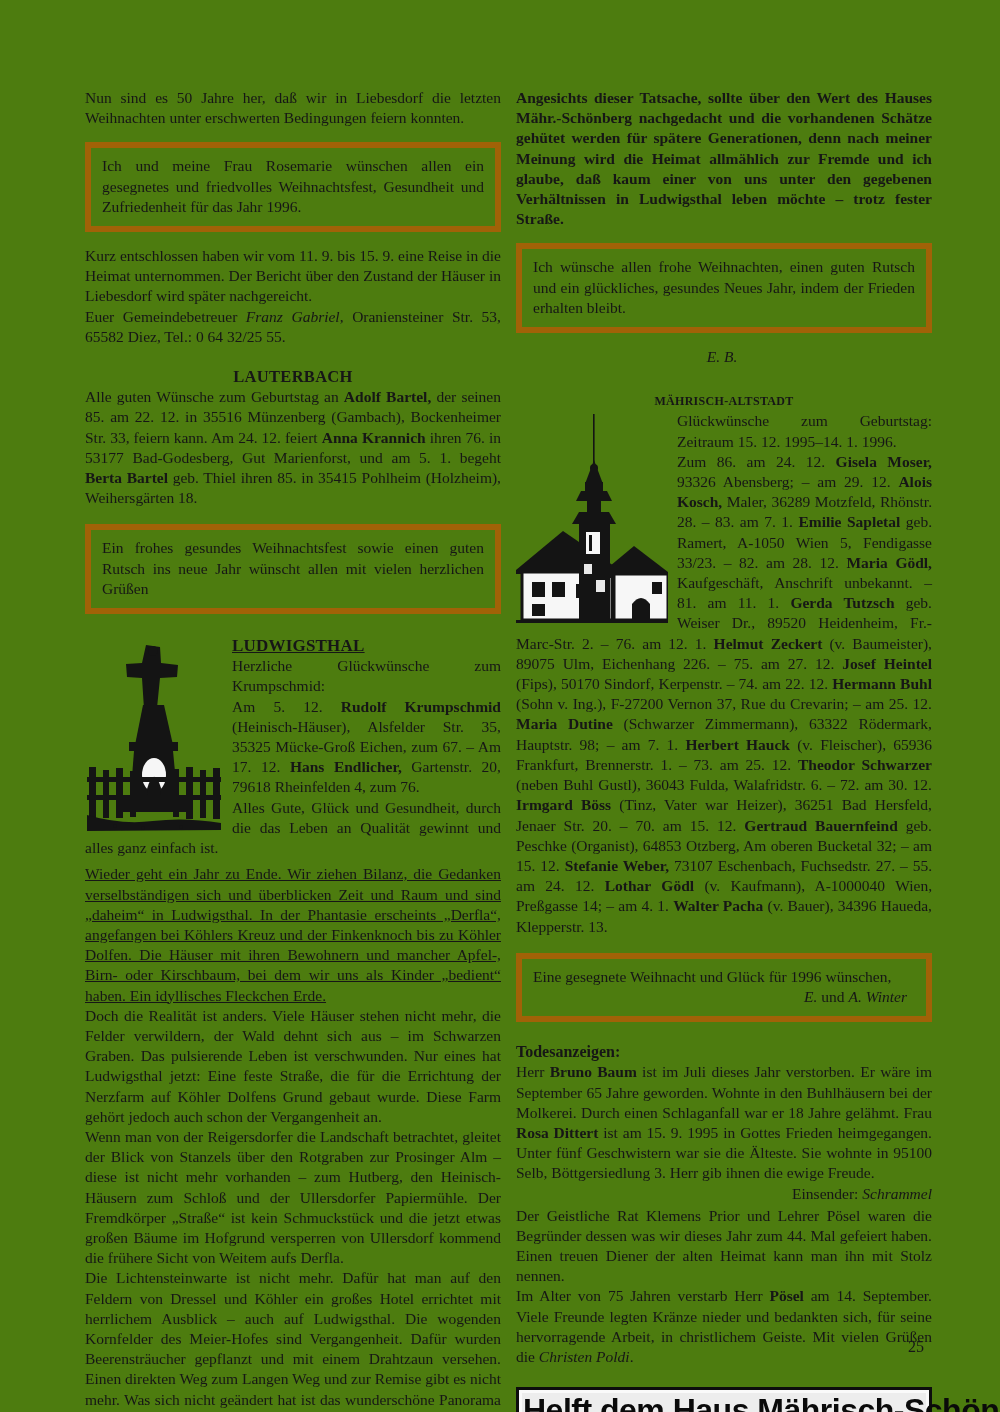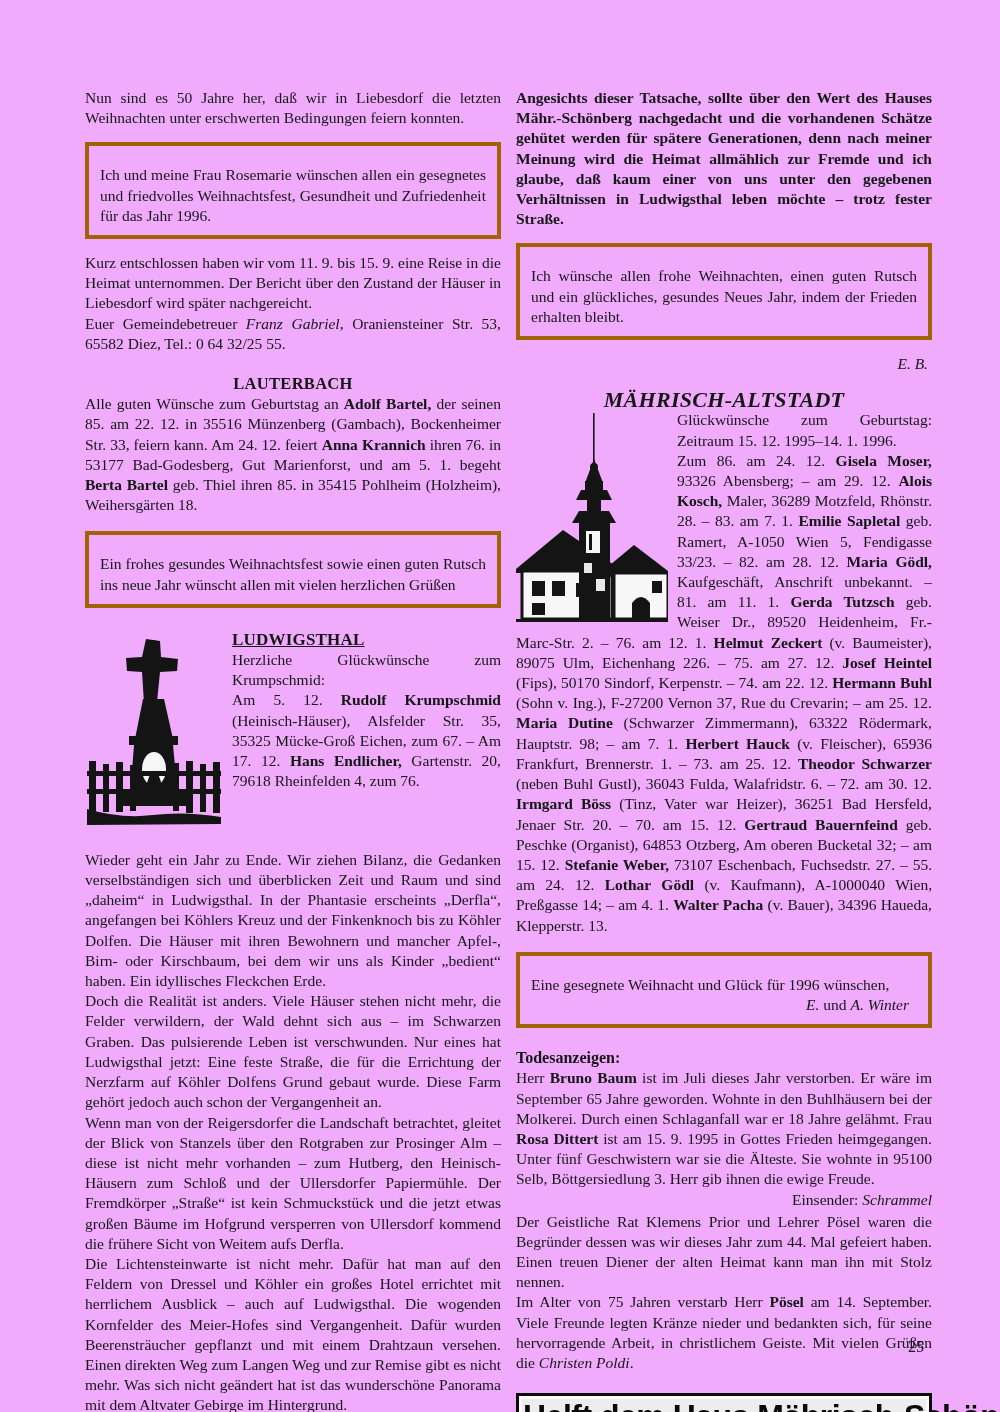--- a/index.html
+++ b/index.html
@@ -1,34 +1,34 @@
 <!DOCTYPE html>
 <html><head>
 <meta charset="utf-8">
 <style>
   html,body { margin:0; padding:0; background:#ffffff; }
   .page {
-    position:relative; width:1000px; height:1412px; background:#f0abfc;
+    position:relative; width:1000px; height:1412px; background:#4d7c0f;
     font-family:"Liberation Serif", serif; color:#161616; overflow:hidden;
   }
   .col { position:absolute; top:88px; width:416px; font-size:15.5px; line-height:20.2px; text-align:justify; }
   .col-left  { left:85px;  }
   .col-right { left:516px; }
   .para { margin:0; }
-  .mt-sm { margin-top:23px; }
+  .mt-sm { margin-top:6px;text-decoration:underline; }
   .mt-lg { margin-top:22px; }
   b { font-weight:bold; }
   i { font-style:italic; }
   .bold-para { font-weight:bold; }
-  .tbox { border:4px solid #a16207; padding:19px 11px 9px 11px; margin:14px 0 14px 0; }
+  .tbox { border:6px solid #a16207; padding:8px 11px 9px 11px; margin:14px 0 14px 0; }
   .heading { text-align:center; font-weight:bold; letter-spacing:.3px; margin:20px 0 0 0; }
   .subheading { font-weight:bold; letter-spacing:.2px; text-align:left; margin:0; }
   .clearfix::after { content:""; display:block; clear:both; }
   .float-img { float:left; margin:3px 9px 2px 0; }
-  .right-italic { text-align:right; font-style:italic; margin-top:5px; padding-right:4px; }
+  .right-italic { text-align:center; font-style:italic; margin-top:5px; padding-right:4px; }
   .sig-line { text-align:right; padding-right:8px; }
   .fr { float:right; }
   .todes-head { font-weight:bold; margin:20px 0 0 0; text-align:left; }
   .banner {
     border:3px solid #0d0d0d; background:#ededed; box-shadow:inset 0 0 0 3px #fafafa;
     margin-top:20px; padding:10px 4px 14px 4px; text-align:center;
     font-family:"Liberation Sans", sans-serif; font-weight:bold; font-size:32px;
     letter-spacing:-0.5px; color:#0a0a0a; white-space:nowrap;
   }
   .page-num { position:absolute; top:1338px; right:76px; font-size:16px; }
@@ -87,39 +87,40 @@
 
           <path d="M2 176 q34 10 66 6 t68 2 l0 7 -134 1 z"></path>
           <circle cx="30" cy="187" r="2"></circle>
             <circle cx="58" cy="189" r="2"></circle>
             <circle cx="96" cy="188" r="2"></circle>
         </g>
       </svg>
       <h3 class="subheading" style="font-size:17px;text-decoration:underline;">LUDWIGSTHAL</h3>
       <p class="para">Herzliche Glückwünsche zum Krumpschmid:</p>
       <p class="para">Am 5. 12. <b>Rudolf Krumpschmid</b> (Heinisch-Häuser), Alsfelder Str. 35, 35325 Mücke-Groß Eichen, zum 67. – Am 17. 12. <b>Hans Endlicher,</b> Gartenstr. 20, 79618 Rheinfelden 4, zum 76.</p>
+      <p class="para">Alles Gute, Glück und Gesundheit, durch die das Leben an Qualität gewinnt und alles ganz einfach ist.</p>
     </div>
 
     <p class="para mt-sm">Wieder geht ein Jahr zu Ende. Wir ziehen Bilanz, die Gedanken verselbständigen sich und überblicken Zeit und Raum und sind „daheim“ in Ludwigsthal. In der Phantasie erscheints „Derfla“, angefangen bei Köhlers Kreuz und der Finkenknoch bis zu Köhler Dolfen. Die Häuser mit ihren Bewohnern und mancher Apfel-, Birn- oder Kirschbaum, bei dem wir uns als Kinder „bedient“ haben. Ein idyllisches Fleckchen Erde.</p>
     <p class="para">Doch die Realität ist anders. Viele Häuser stehen nicht mehr, die Felder verwildern, der Wald dehnt sich aus – im Schwarzen Graben. Das pulsierende Leben ist verschwunden. Nur eines hat Ludwigsthal jetzt: Eine feste Straße, die für die Errichtung der Nerzfarm auf Köhler Dolfens Grund gebaut wurde. Diese Farm gehört jedoch auch schon der Vergangenheit an.</p>
     <p class="para">Wenn man von der Reigersdorfer die Landschaft betrachtet, gleitet der Blick von Stanzels über den Rotgraben zur Prosinger Alm – diese ist nicht mehr vorhanden – zum Hutberg, den Heinisch-Häusern zum Schloß und der Ullersdorfer Papiermühle. Der Fremdkörper „Straße“ ist kein Schmuckstück und die jetzt etwas großen Bäume im Hofgrund versperren von Ullersdorf kommend die frühere Sicht von Weitem aufs Derfla.</p>
     <p class="para">Die Lichtensteinwarte ist nicht mehr. Dafür hat man auf den Feldern von Dressel und Köhler ein großes Hotel errichtet mit herrlichem Ausblick – auch auf Ludwigsthal. Die wogenden Kornfelder des Meier-Hofes sind Vergangenheit. Dafür wurden Beerensträucher gepflanzt und mit einem Drahtzaun versehen. Einen direkten Weg zum Langen Weg und zur Remise gibt es nicht mehr. Was sich nicht geändert hat ist das wunderschöne Panorama mit dem Altvater Gebirge im Hintergrund.</p>
   </div>
 
   <div class="col col-right">
 
     <p class="para bold-para">Angesichts dieser Tatsache, sollte über den Wert des Hauses Mähr.-Schönberg nachgedacht und die vorhandenen Schätze gehütet werden für spätere Generationen, denn nach meiner Meinung wird die Heimat allmählich zur Fremde und ich glaube, daß kaum einer von uns unter den gegebenen Verhältnissen in Ludwigsthal leben möchte – trotz fester Straße.</p>
 
     <div class="tbox">
       <p class="para">Ich wünsche allen frohe Weihnachten, einen guten Rutsch und ein glückliches, gesundes Neues Jahr, indem der Frieden erhalten bleibt.</p>
     </div>
 
     <div class="right-italic">E. B.</div>
 
-    <h3 class="heading para" style="margin-top:16px; font-size:22px;font-style:italic;">MÄHRISCH-ALTSTADT</h3>
+    <h3 class="heading para" style="margin-top:24px; font-size:12px;">MÄHRISCH-ALTSTADT</h3>
 
     <div class="clearfix">
       <svg class="float-img" width="152" height="212" viewBox="0 0 152 212" aria-hidden="true">
         <g class="ink">
 
           <rect x="77" y="0" width="1.6" height="50"></rect>
 
           <circle cx="78" cy="54" r="4"></circle>
           <path d="M78 46 l9 24 h-18 z"></path>
           <rect x="69" y="68" width="18" height="9"></rect>

